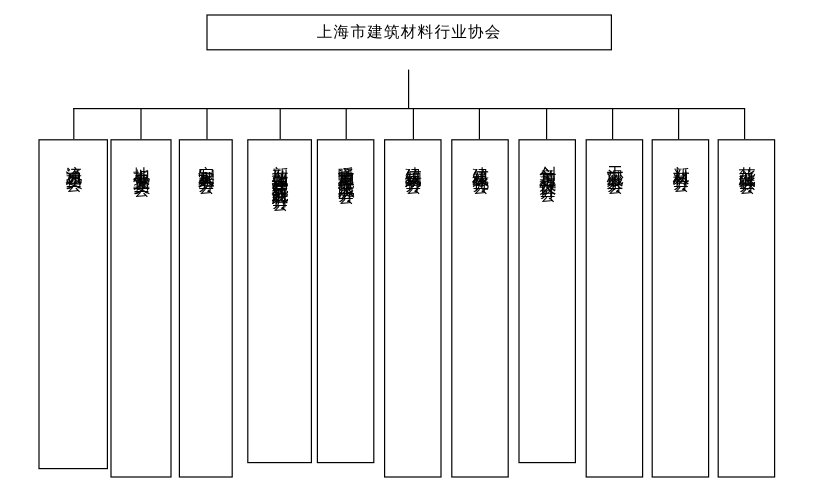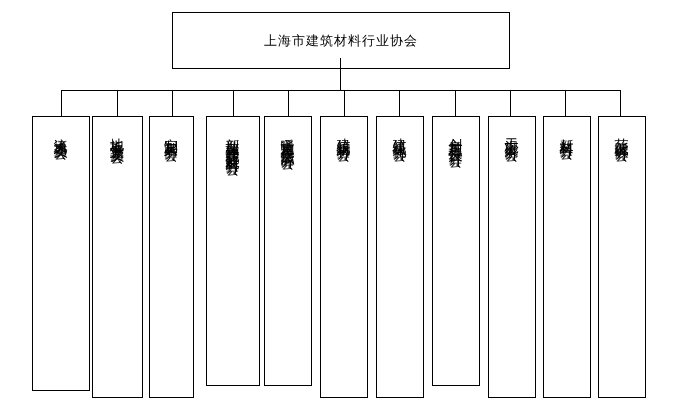--- a/index.html
+++ b/index.html
@@ -14,21 +14,21 @@
     background: #ffffff;
     font-family: "DejaVu Sans", "Liberation Sans", sans-serif;
     overflow: hidden;
   }
   
   .root-box {
     position: absolute;
     left: 172px;
     top: 12px;
     width: 338px;
-    height: 57px;
+    height: 30px;
     border: 1px solid #000000;
     box-sizing: border-box;
     display: flex;
     align-items: center;
     justify-content: center;
     background: #ffffff;
   }
   .root-label {
     font-size: 13px;
     letter-spacing: 1px;

